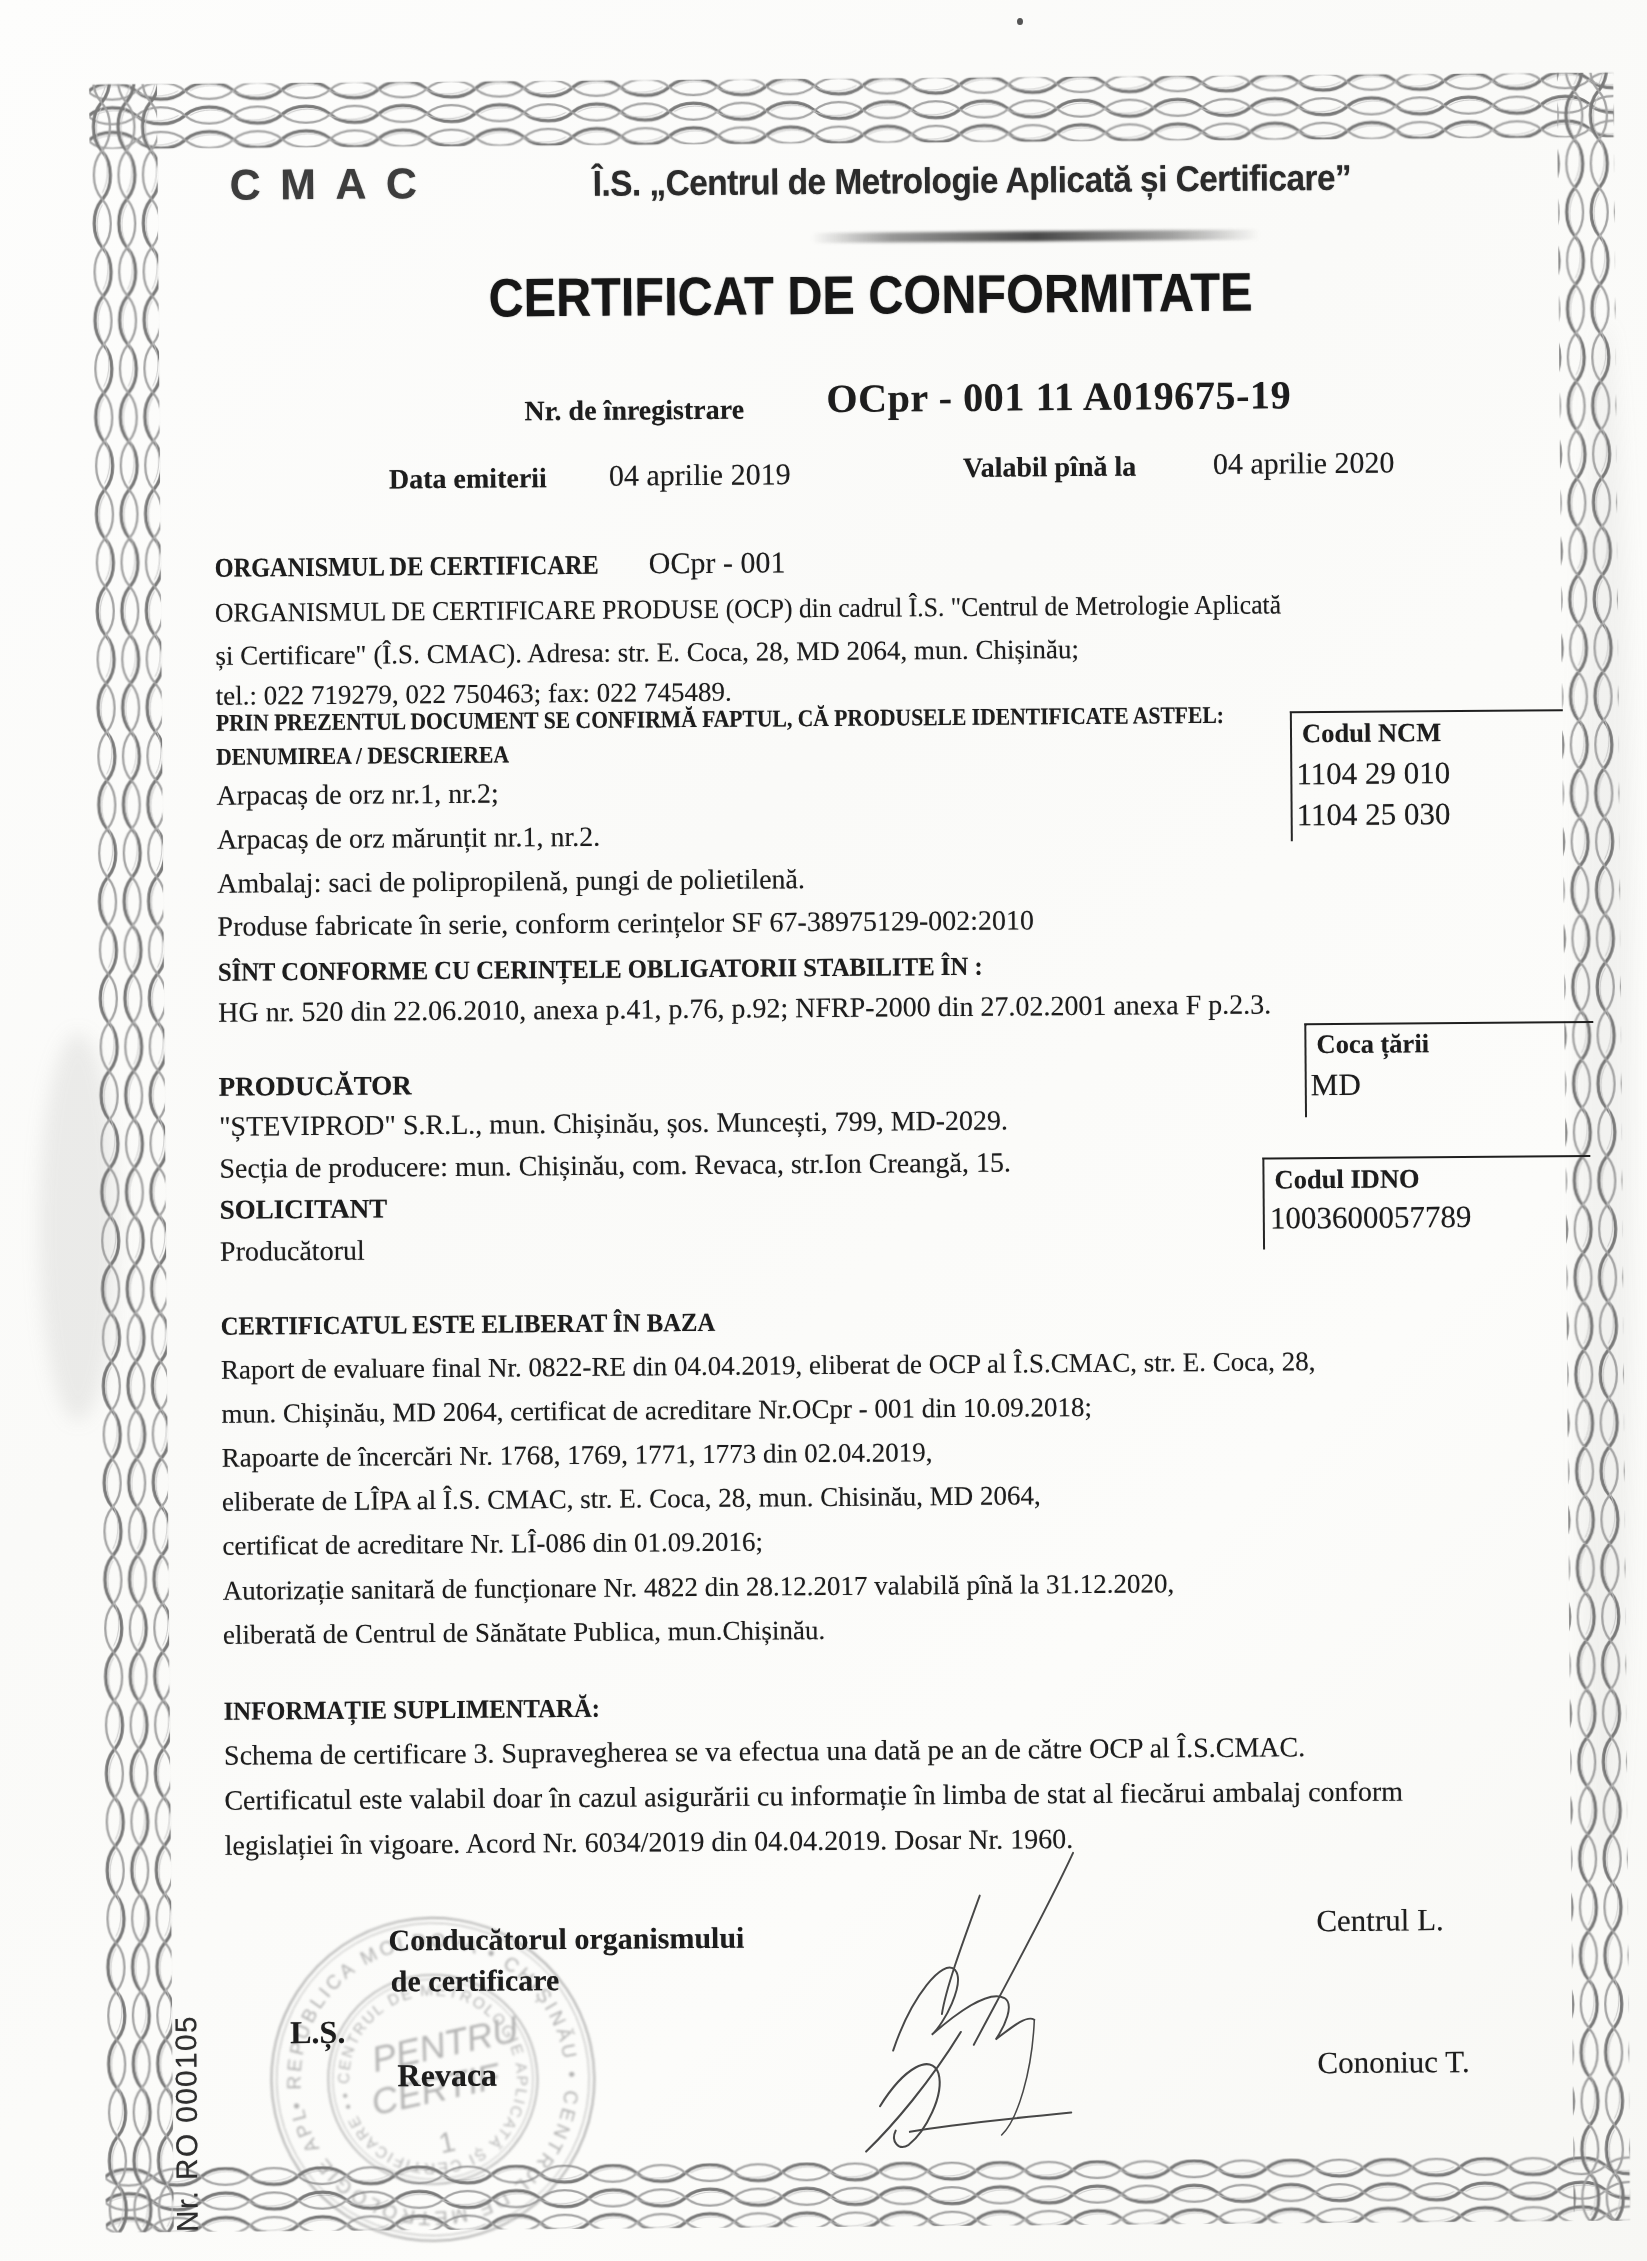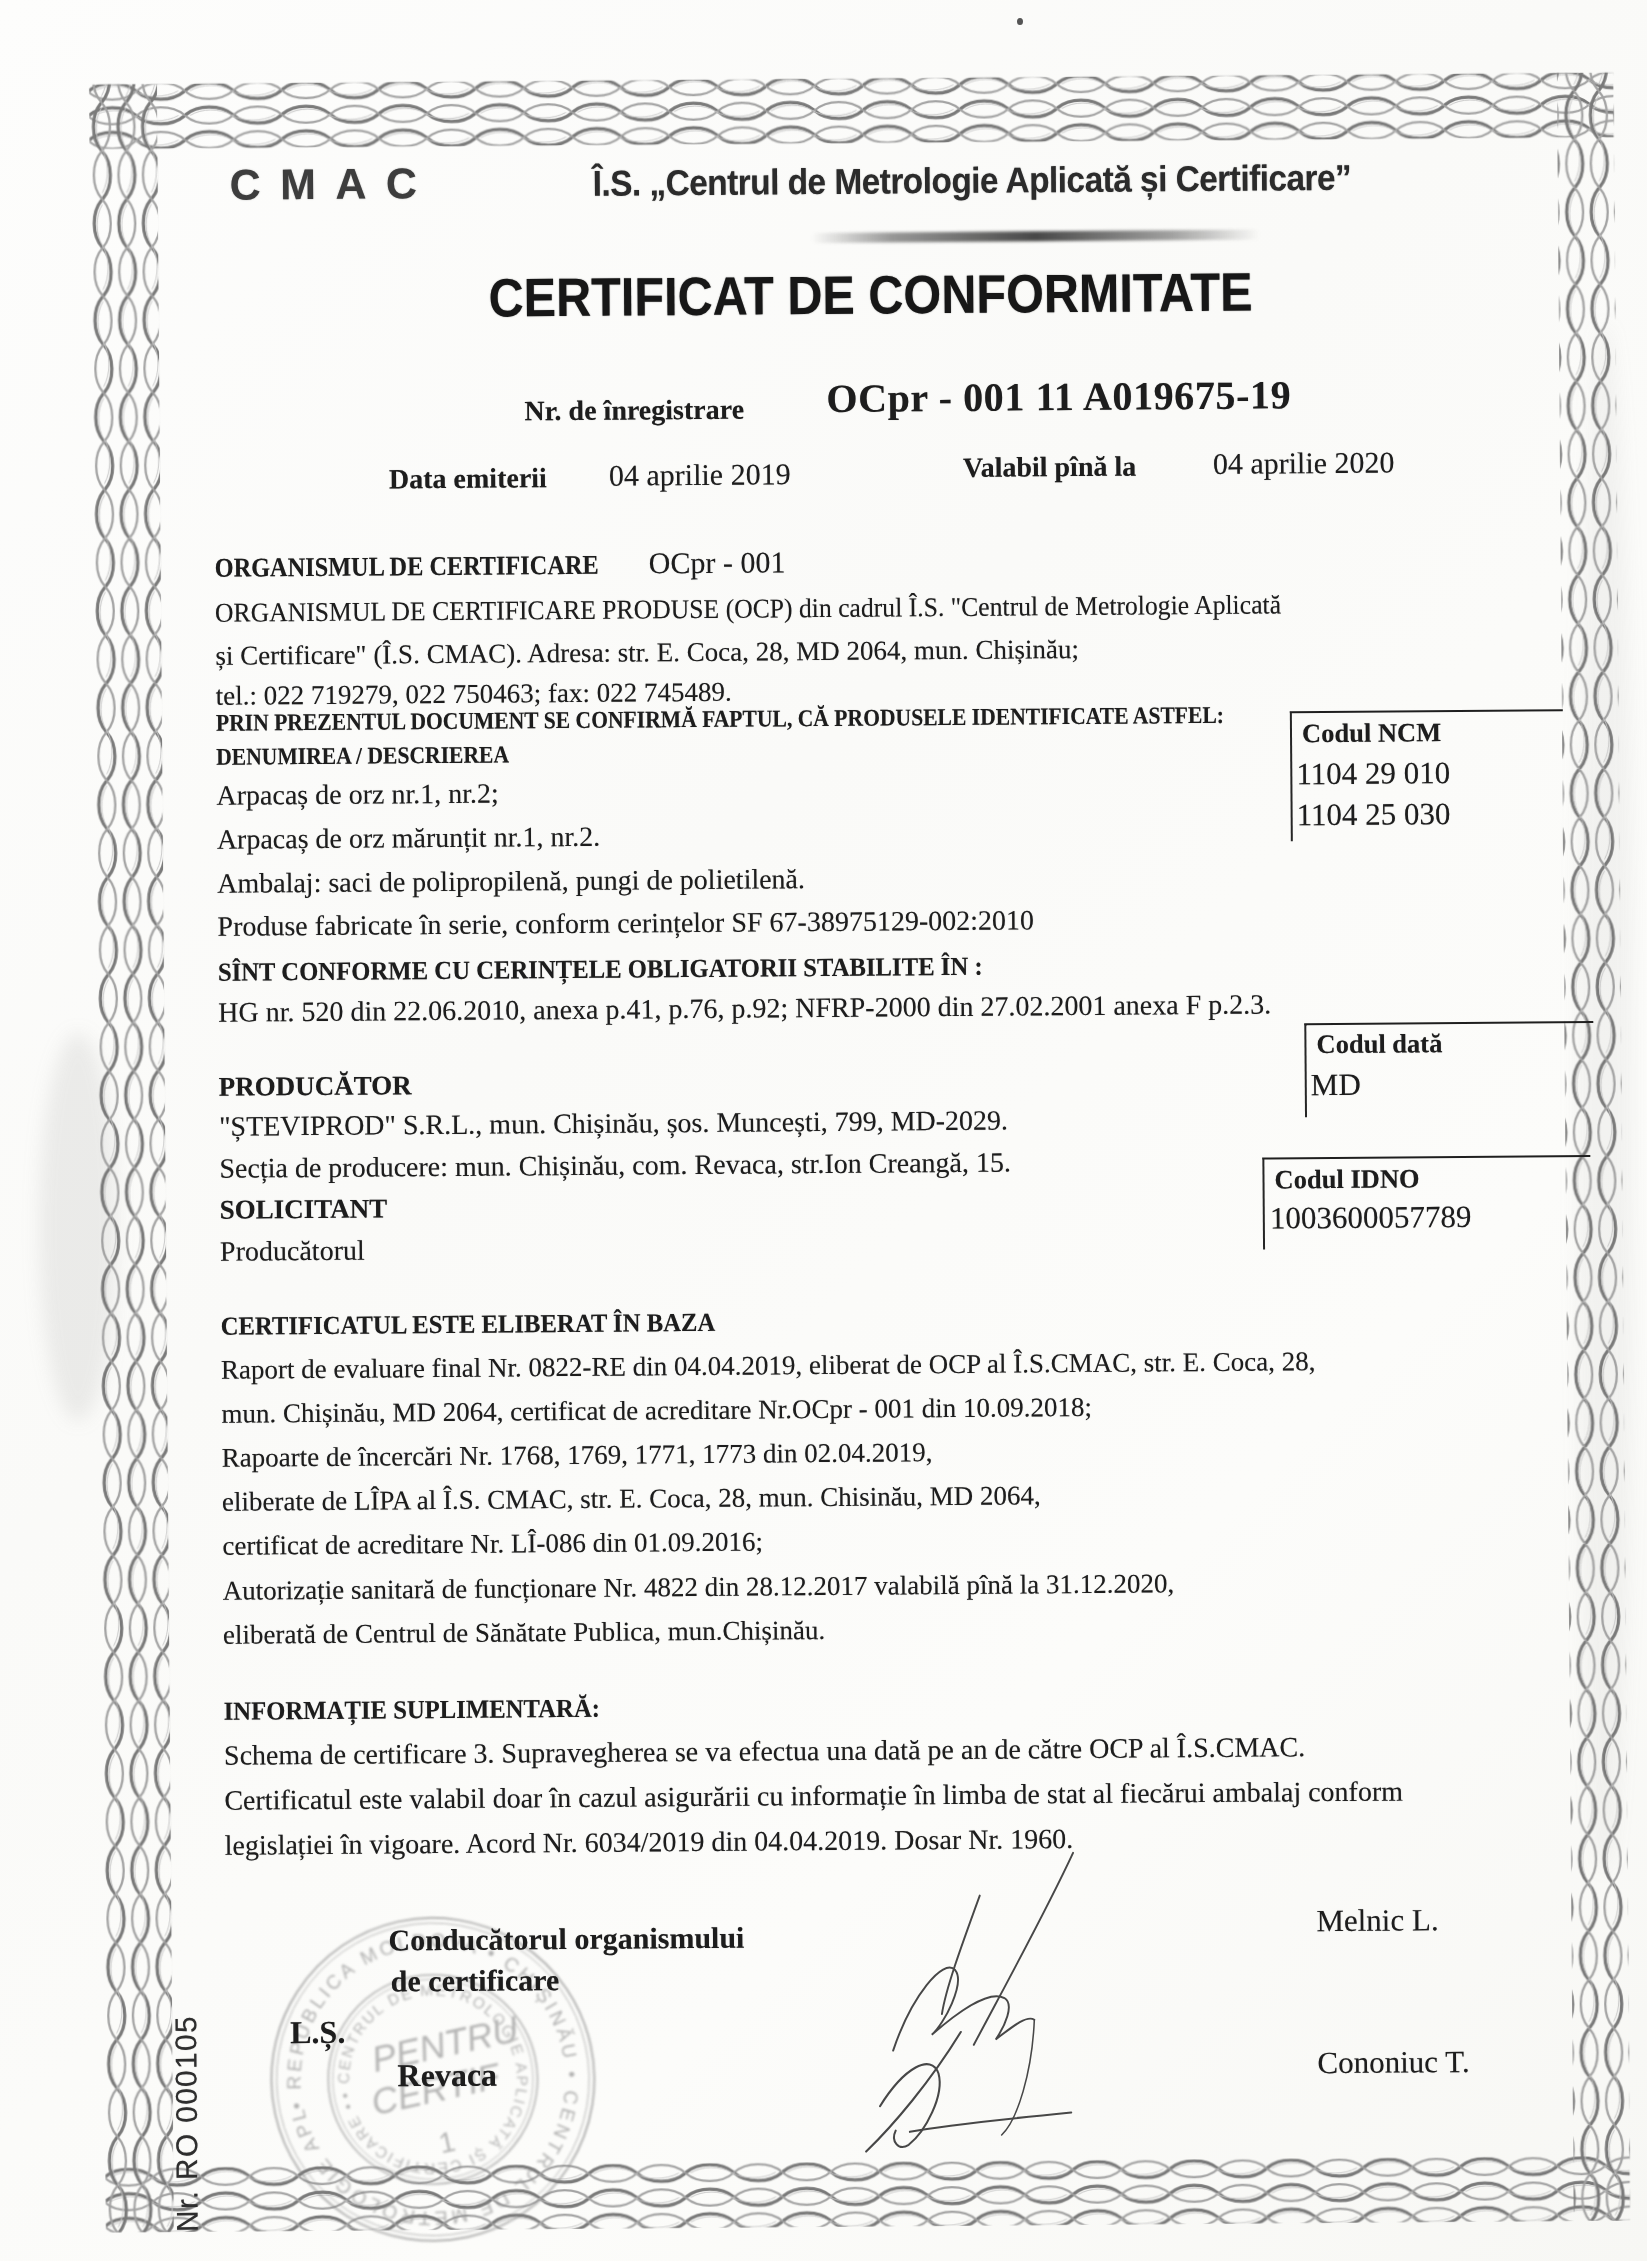--- a/index.html
+++ b/index.html
@@ -109,21 +109,21 @@
     <div class="abs body44 soft" style="left:220px;top:775px;">Arpacaș de orz nr.1, nr.2;</div>
     <div class="abs body44 soft" style="left:220px;top:819px;">Arpacaș de orz  mărunțit nr.1, nr.2.</div>
     <div class="abs body44 soft" style="left:220px;top:863px;">Ambalaj: saci de polipropilenă, pungi de polietilenă.</div>
     <div class="abs body44 soft" style="left:220px;top:906px;">Produse fabricate în serie, conform cerințelor SF 67-38975129-002:2010</div>
 
     <div class="abs bserif soft sx95" style="left:220px;top:953px;font-size:26px;">SÎNT CONFORME CU CERINȚELE OBLIGATORII STABILITE ÎN :</div>
     <div class="abs body42 soft" style="left:220px;top:992px;font-size:28px;">HG nr. 520 din 22.06.2010, anexa p.41, p.76, p.92; NFRP-2000 din 27.02.2001 anexa F p.2.3.</div>
 
     <div class="abs bserif soft" style="left:220px;top:1067px;font-size:27px;">PRODUCĂTOR</div>
     <div class="abs codebox" style="left:1306px;top:1027px;width:287px;height:92px;"></div>
-    <div class="abs boxlabel soft" style="left:1318px;top:1033px;">Codul dată</div>
+    <div class="abs boxlabel soft" style="left:1318px;top:1033px;">Coca țării</div>
     <div class="abs boxval soft" style="left:1312px;top:1071px;">MD</div>
     <div class="abs body44 soft" style="left:220px;top:1106px;">"ȘTEVIPROD" S.R.L., mun. Chișinău, șos. Muncești, 799, MD-2029.</div>
     <div class="abs body44 soft" style="left:220px;top:1148px;">Secția de producere: mun. Chișinău, com. Revaca, str.Ion Creangă, 15.</div>
 
     <div class="abs bserif soft" style="left:220px;top:1190px;font-size:27px;">SOLICITANT</div>
     <div class="abs codebox" style="left:1263px;top:1161px;width:326px;height:90px;"></div>
     <div class="abs boxlabel soft" style="left:1275px;top:1168px;">Codul IDNO</div>
     <div class="abs boxval soft" style="left:1270px;top:1204px;">1003600057789</div>
     <div class="abs body44 soft" style="left:220px;top:1231px;">Producătorul</div>
 
@@ -160,21 +160,21 @@
         <text x="575" y="3185" font-size="56" font-style="italic" fill="#8a8a8a" stroke="none" font-family="Liberation Sans, sans-serif">PENTRU</text>
         <text x="560" y="3250" font-size="56" font-style="italic" fill="#8a8a8a" stroke="none" font-family="Liberation Sans, sans-serif">CERTIF</text>
         <text x="648" y="3330" font-size="44" fill="#8a8a8a" stroke="none" font-family="Liberation Sans, sans-serif">1</text>
       </g>
     </svg>
 
     <div class="abs siglabel soft" style="left:383px;top:1920px;">Conducătorul organismului</div>
     <div class="abs siglabel soft" style="left:385px;top:1961px;">de certificare</div>
     <div class="abs siglabel soft" style="left:284px;top:2010px;font-size:32px;">L.Ș.</div>
     <div class="abs siglabel soft" style="left:391px;top:2054px;font-size:32px;">Revaca</div>
-    <div class="abs name soft" style="left:1311px;top:1907px;">Melnic L.</div>
+    <div class="abs name soft" style="left:1311px;top:1907px;">Centrul L.</div>
     <div class="abs name soft" style="left:1311px;top:2049px;">Cononiuc T.</div>
 
     <svg class="sigwrap" width="1647" height="2261" viewBox="0 0 2550 3501">
       <g fill="none" stroke="#2f2f2f" stroke-width="3" stroke-linecap="round">
         <path d="M1654,2872 C1610,2965 1540,3090 1498,3168"></path>
         <path d="M1509,2937 C1478,3020 1455,3082 1449,3120"></path>
         <path d="M1373,3176 C1402,3092 1452,3032 1470,3052 C1486,3072 1452,3136 1433,3152 C1470,3120 1522,3082 1546,3096 C1562,3106 1546,3140 1532,3160 C1556,3142 1580,3122 1592,3130"></path>
         <path d="M1592,3130 C1588,3210 1565,3285 1540,3308" stroke-width="2.4"></path>
       </g>
       <g fill="none" stroke="#2f2f2f" stroke-width="3.2" stroke-linecap="round">

